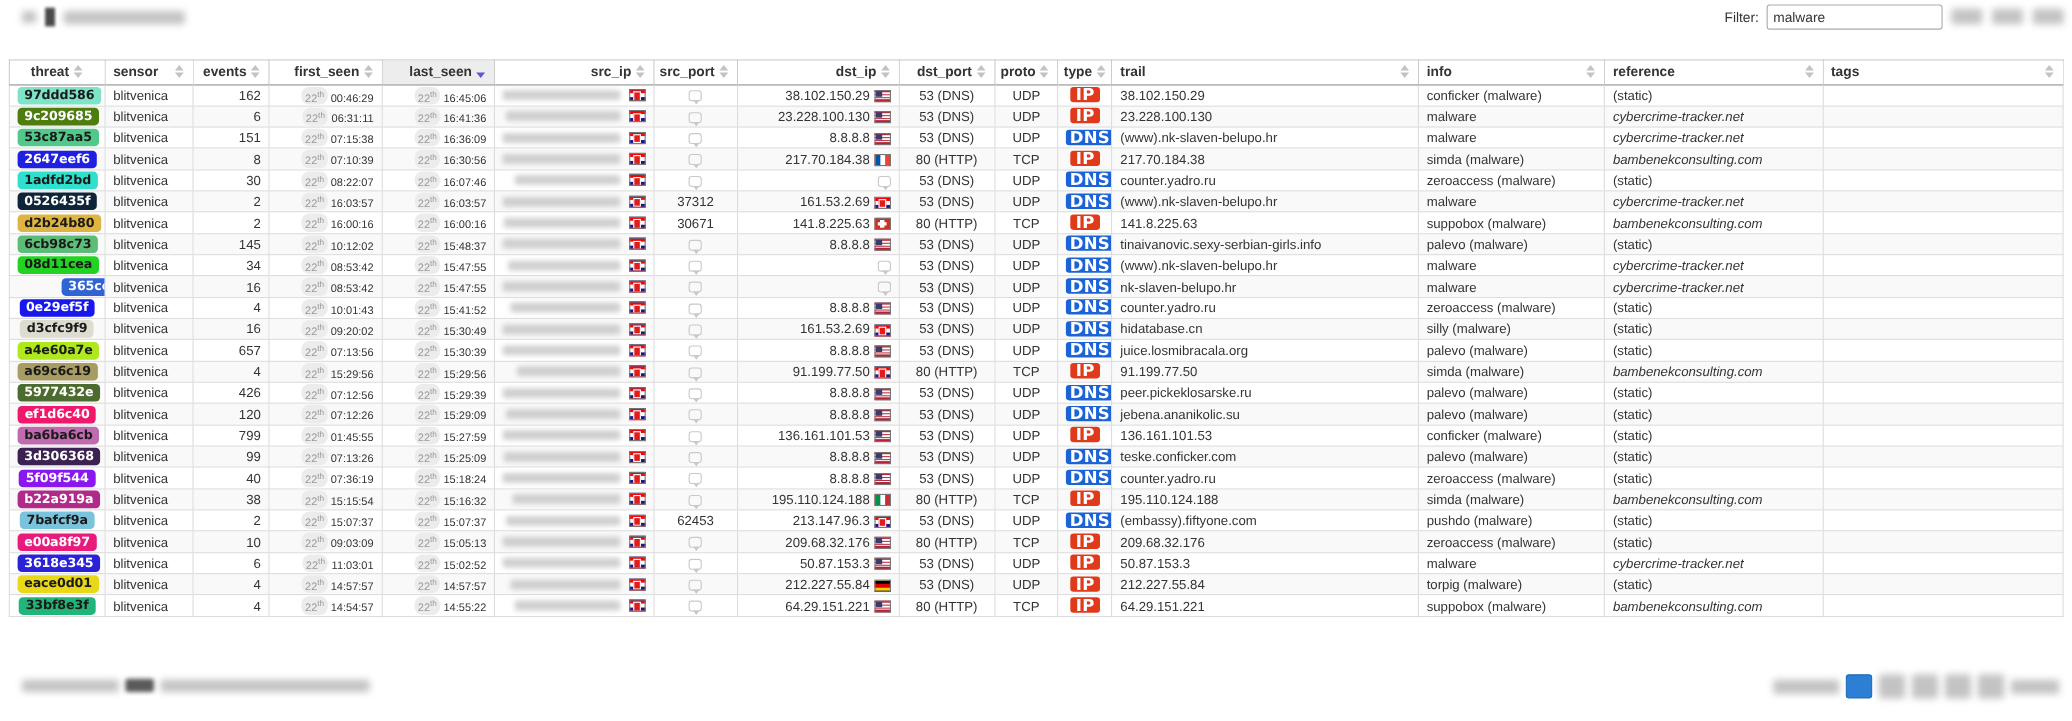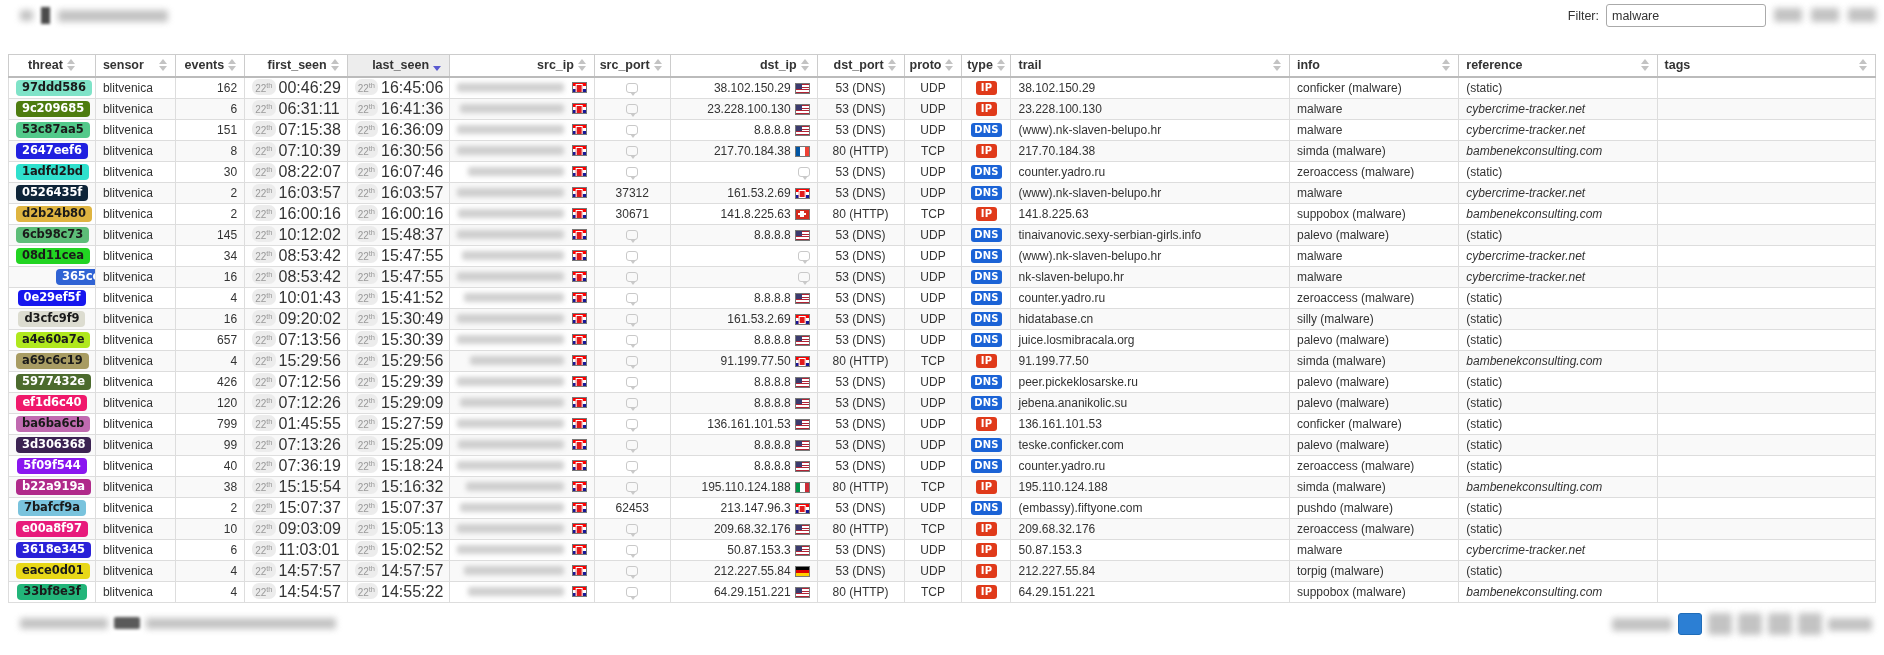--- a/index.html
+++ b/index.html
@@ -138,21 +138,21 @@
     display: inline-block;
     background: #ececec;
     border-radius: 7px;
     color: #999;
     font-size: 10px;
     padding: 1px 3px 0 3px;
     margin-right: 3px;
     line-height: 11px;
   }
   .daynum sup { font-size: 7.5px; }
-  .tval { color: #333; font-size: 16px; }
+  .tval { color: #333; font-size: 10px; }
 
   
   .redact {
     display: inline-block;
     height: 9px;
     background: #c4c4c4;
     filter: blur(2.6px);
     border-radius: 2px;
     vertical-align: middle;
     opacity: .8;
@@ -197,21 +197,21 @@
     border-right: 3px solid transparent;
     border-top: 4px solid #c9c9c9;
   }
 
   
   .type-badge {
     display: inline-block;
     border-radius: 3px;
     font-weight: bold;
     color: #fff;
-    font-size: 10px;
+    font-size: 15px;
     font-family: "DejaVu Sans", sans-serif;
     line-height: 12px;
     padding: 1px 3px 1px 3px;
     letter-spacing: 0.2px;
   }
   .type-IP  { background: #e03a1a; padding: 1px 5px; }
   .type-DNS { background: #1b63d6; }
 
   .ref-italic { font-style: italic; }
 

